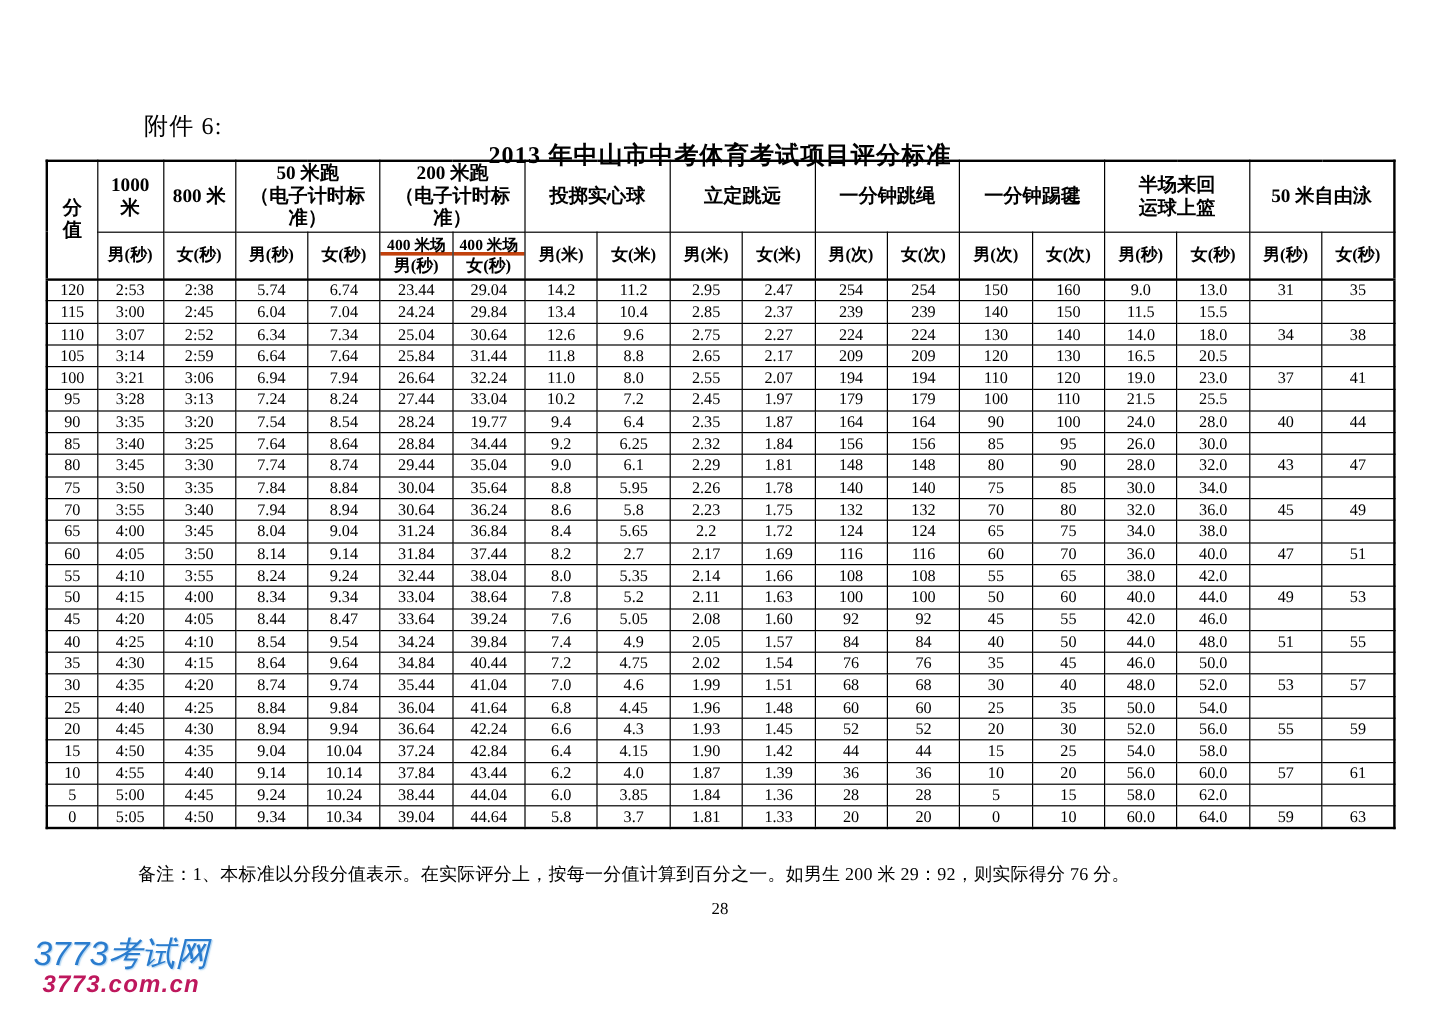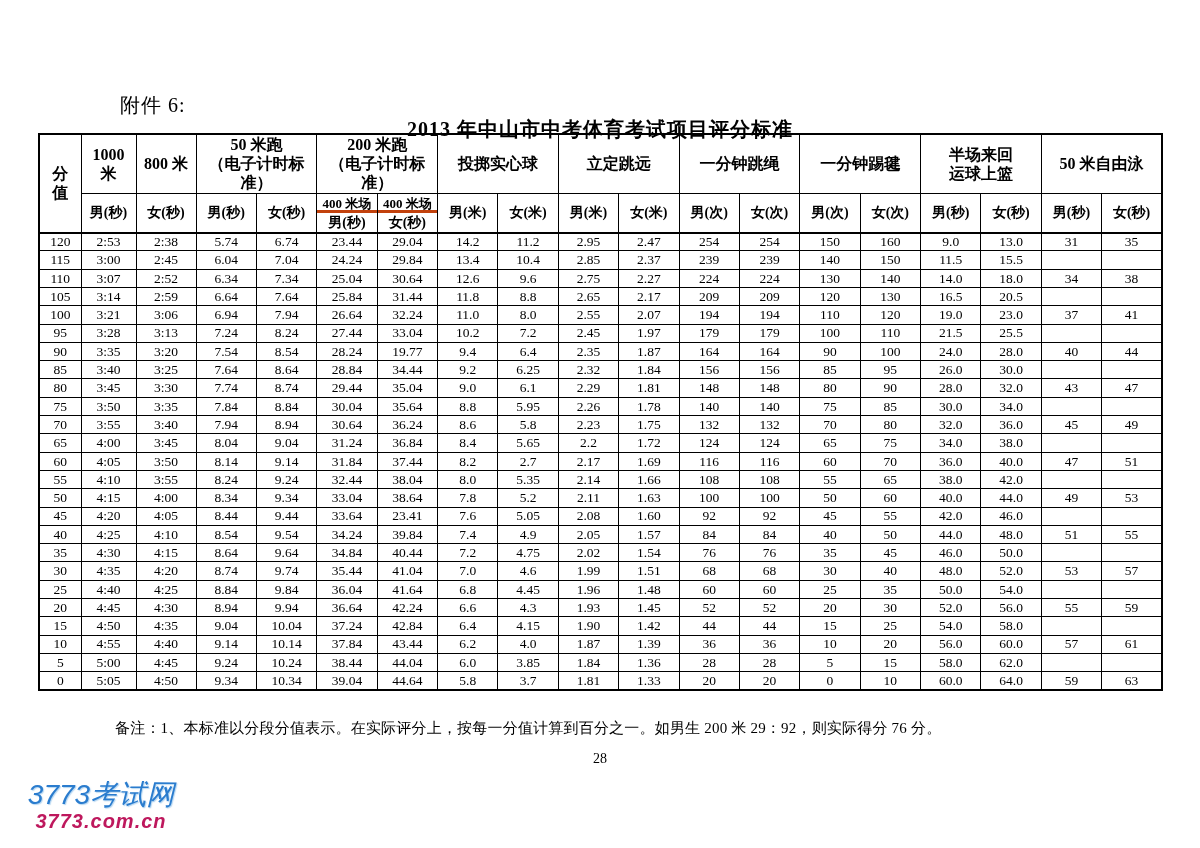--- a/index.html
+++ b/index.html
@@ -435,23 +435,23 @@
           <td>40.0</td>
           <td>44.0</td>
           <td>49</td>
           <td>53</td>
         </tr>
         <tr>
           <td>45</td>
           <td>4:20</td>
           <td>4:05</td>
           <td>8.44</td>
-          <td>9.44</td>
+          <td>8.47</td>
           <td>33.64</td>
-          <td>23.41</td>
+          <td>39.24</td>
           <td>7.6</td>
           <td>5.05</td>
           <td>2.08</td>
           <td>1.60</td>
           <td>92</td>
           <td>92</td>
           <td>45</td>
           <td>55</td>
           <td>42.0</td>
           <td>46.0</td>

